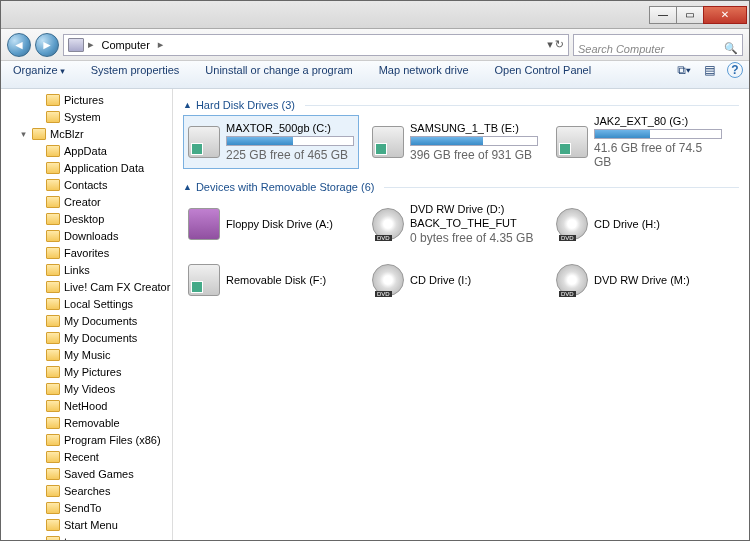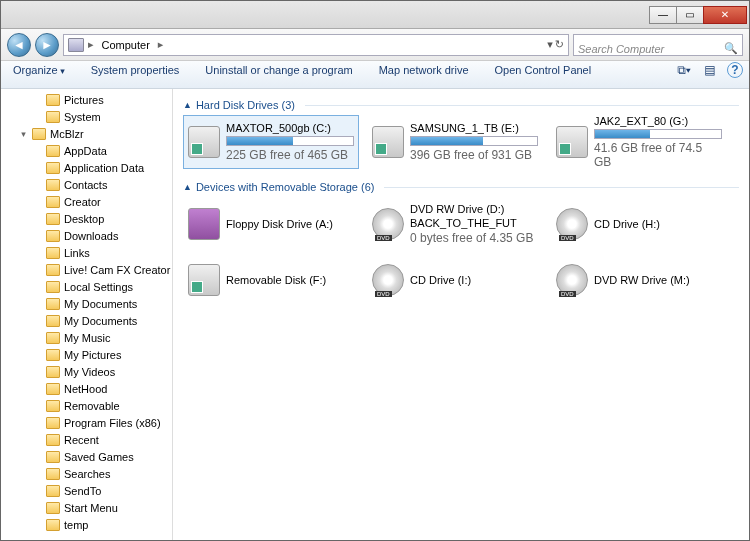--- a/index.html
+++ b/index.html
@@ -136,20 +136,25 @@
         <span>Desktop</span>
       </div>
       <div class="item lvl2">
         <span class="exp"></span>
         <span class="ico fold"></span>
         <span>Downloads</span>
       </div>
       <div class="item lvl2">
         <span class="exp"></span>
         <span class="ico fold"></span>
+        <span>Favorites</span>
+      </div>
+      <div class="item lvl2">
+        <span class="exp"></span>
+        <span class="ico fold"></span>
         <span>Links</span>
       </div>
       <div class="item lvl2">
         <span class="exp"></span>
         <span class="ico fold"></span>
         <span>Live! Cam FX Creator</span>
       </div>
       <div class="item lvl2">
         <span class="exp"></span>
         <span class="ico fold"></span>

